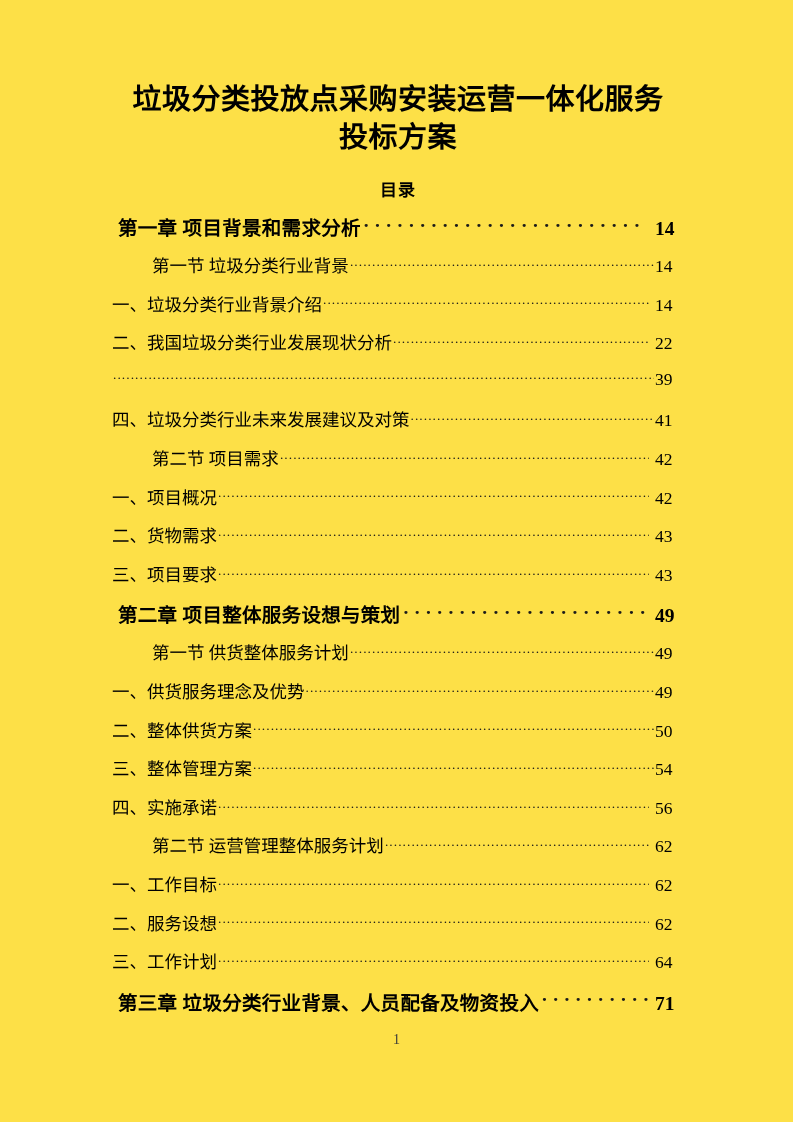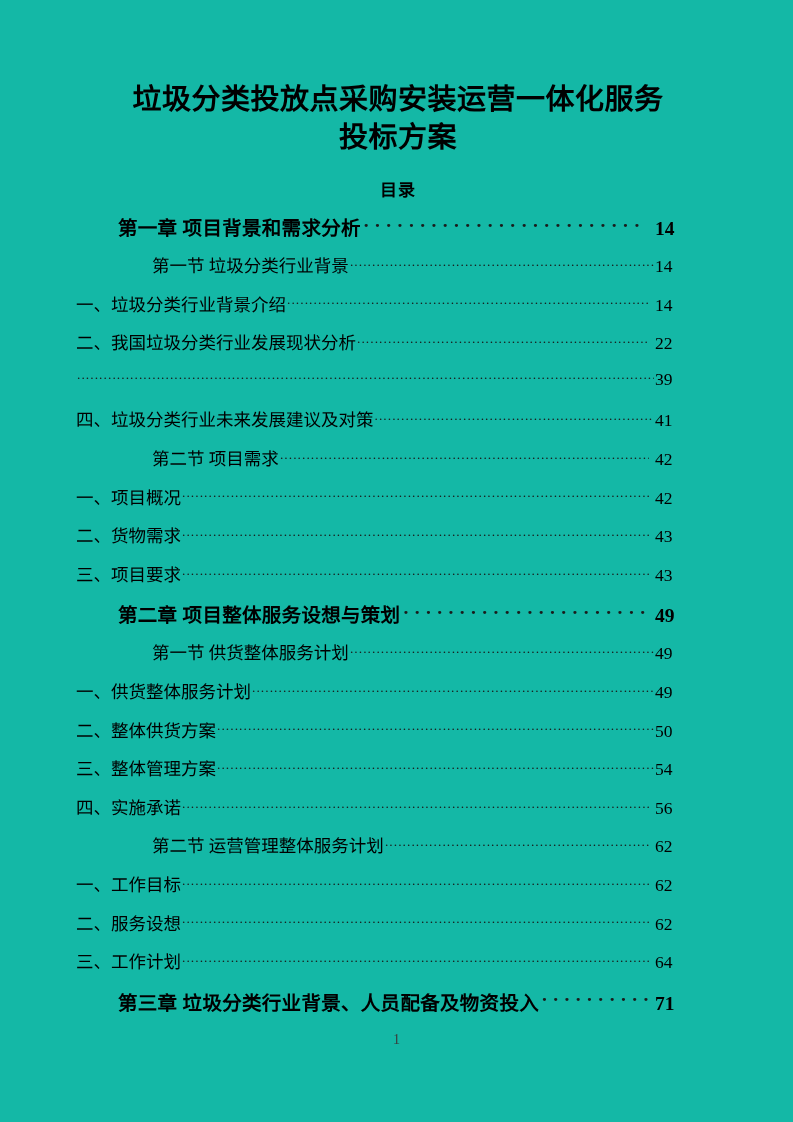--- a/index.html
+++ b/index.html
@@ -7,21 +7,21 @@
     margin: 0;
     padding: 0;
     background: #ffffff;
   }
 
   .page {
     position: relative;
     width: 793px;
     height: 1122px;
     margin: 0 auto;
-    background: #14b8a6;
+    background: #fde047;
     overflow: hidden;
     font-family: "Liberation Serif", "DejaVu Serif", serif;
     color: #000000;
     -webkit-font-smoothing: antialiased;
   }
 
   
   .doc-title {
     position: absolute;
     left: 118px;
@@ -114,21 +114,21 @@
   
   .lvl2 {
     padding-left: 152px;
     font-size: 17.5px;
     font-weight: normal;
   }
   .lvl2 .leader::before { font-size: 13.5px; letter-spacing: 1.05px; }
 
   
   .lvl3 {
-    padding-left: 76px;
+    padding-left: 112px;
     font-size: 17.5px;
     font-weight: normal;
   }
   .lvl3 .leader::before { font-size: 13.5px; letter-spacing: 1.05px; }
 
   
   .gap-wide  .page-no { padding-left: 5px; }
   .gap-none  .page-no { padding-left: 0px; }
 
   
@@ -206,21 +206,21 @@
         <span class="label">第二章  项目整体服务设想与策划</span>
         <span class="leader"></span>
         <span class="page-no">49</span>
       </div>
       <div class="toc-row lvl2 gap-none">
         <span class="label">第一节  供货整体服务计划</span>
         <span class="leader"></span>
         <span class="page-no">49</span>
       </div>
       <div class="toc-row lvl3 gap-none">
-        <span class="label">一、供货整体服务计划</span>
+        <span class="label">一、供货服务理念及优势</span>
         <span class="leader"></span>
         <span class="page-no">49</span>
       </div>
       <div class="toc-row lvl3 gap-none">
         <span class="label">二、整体供货方案</span>
         <span class="leader"></span>
         <span class="page-no">50</span>
       </div>
       <div class="toc-row lvl3 gap-none">
         <span class="label">三、整体管理方案</span>

